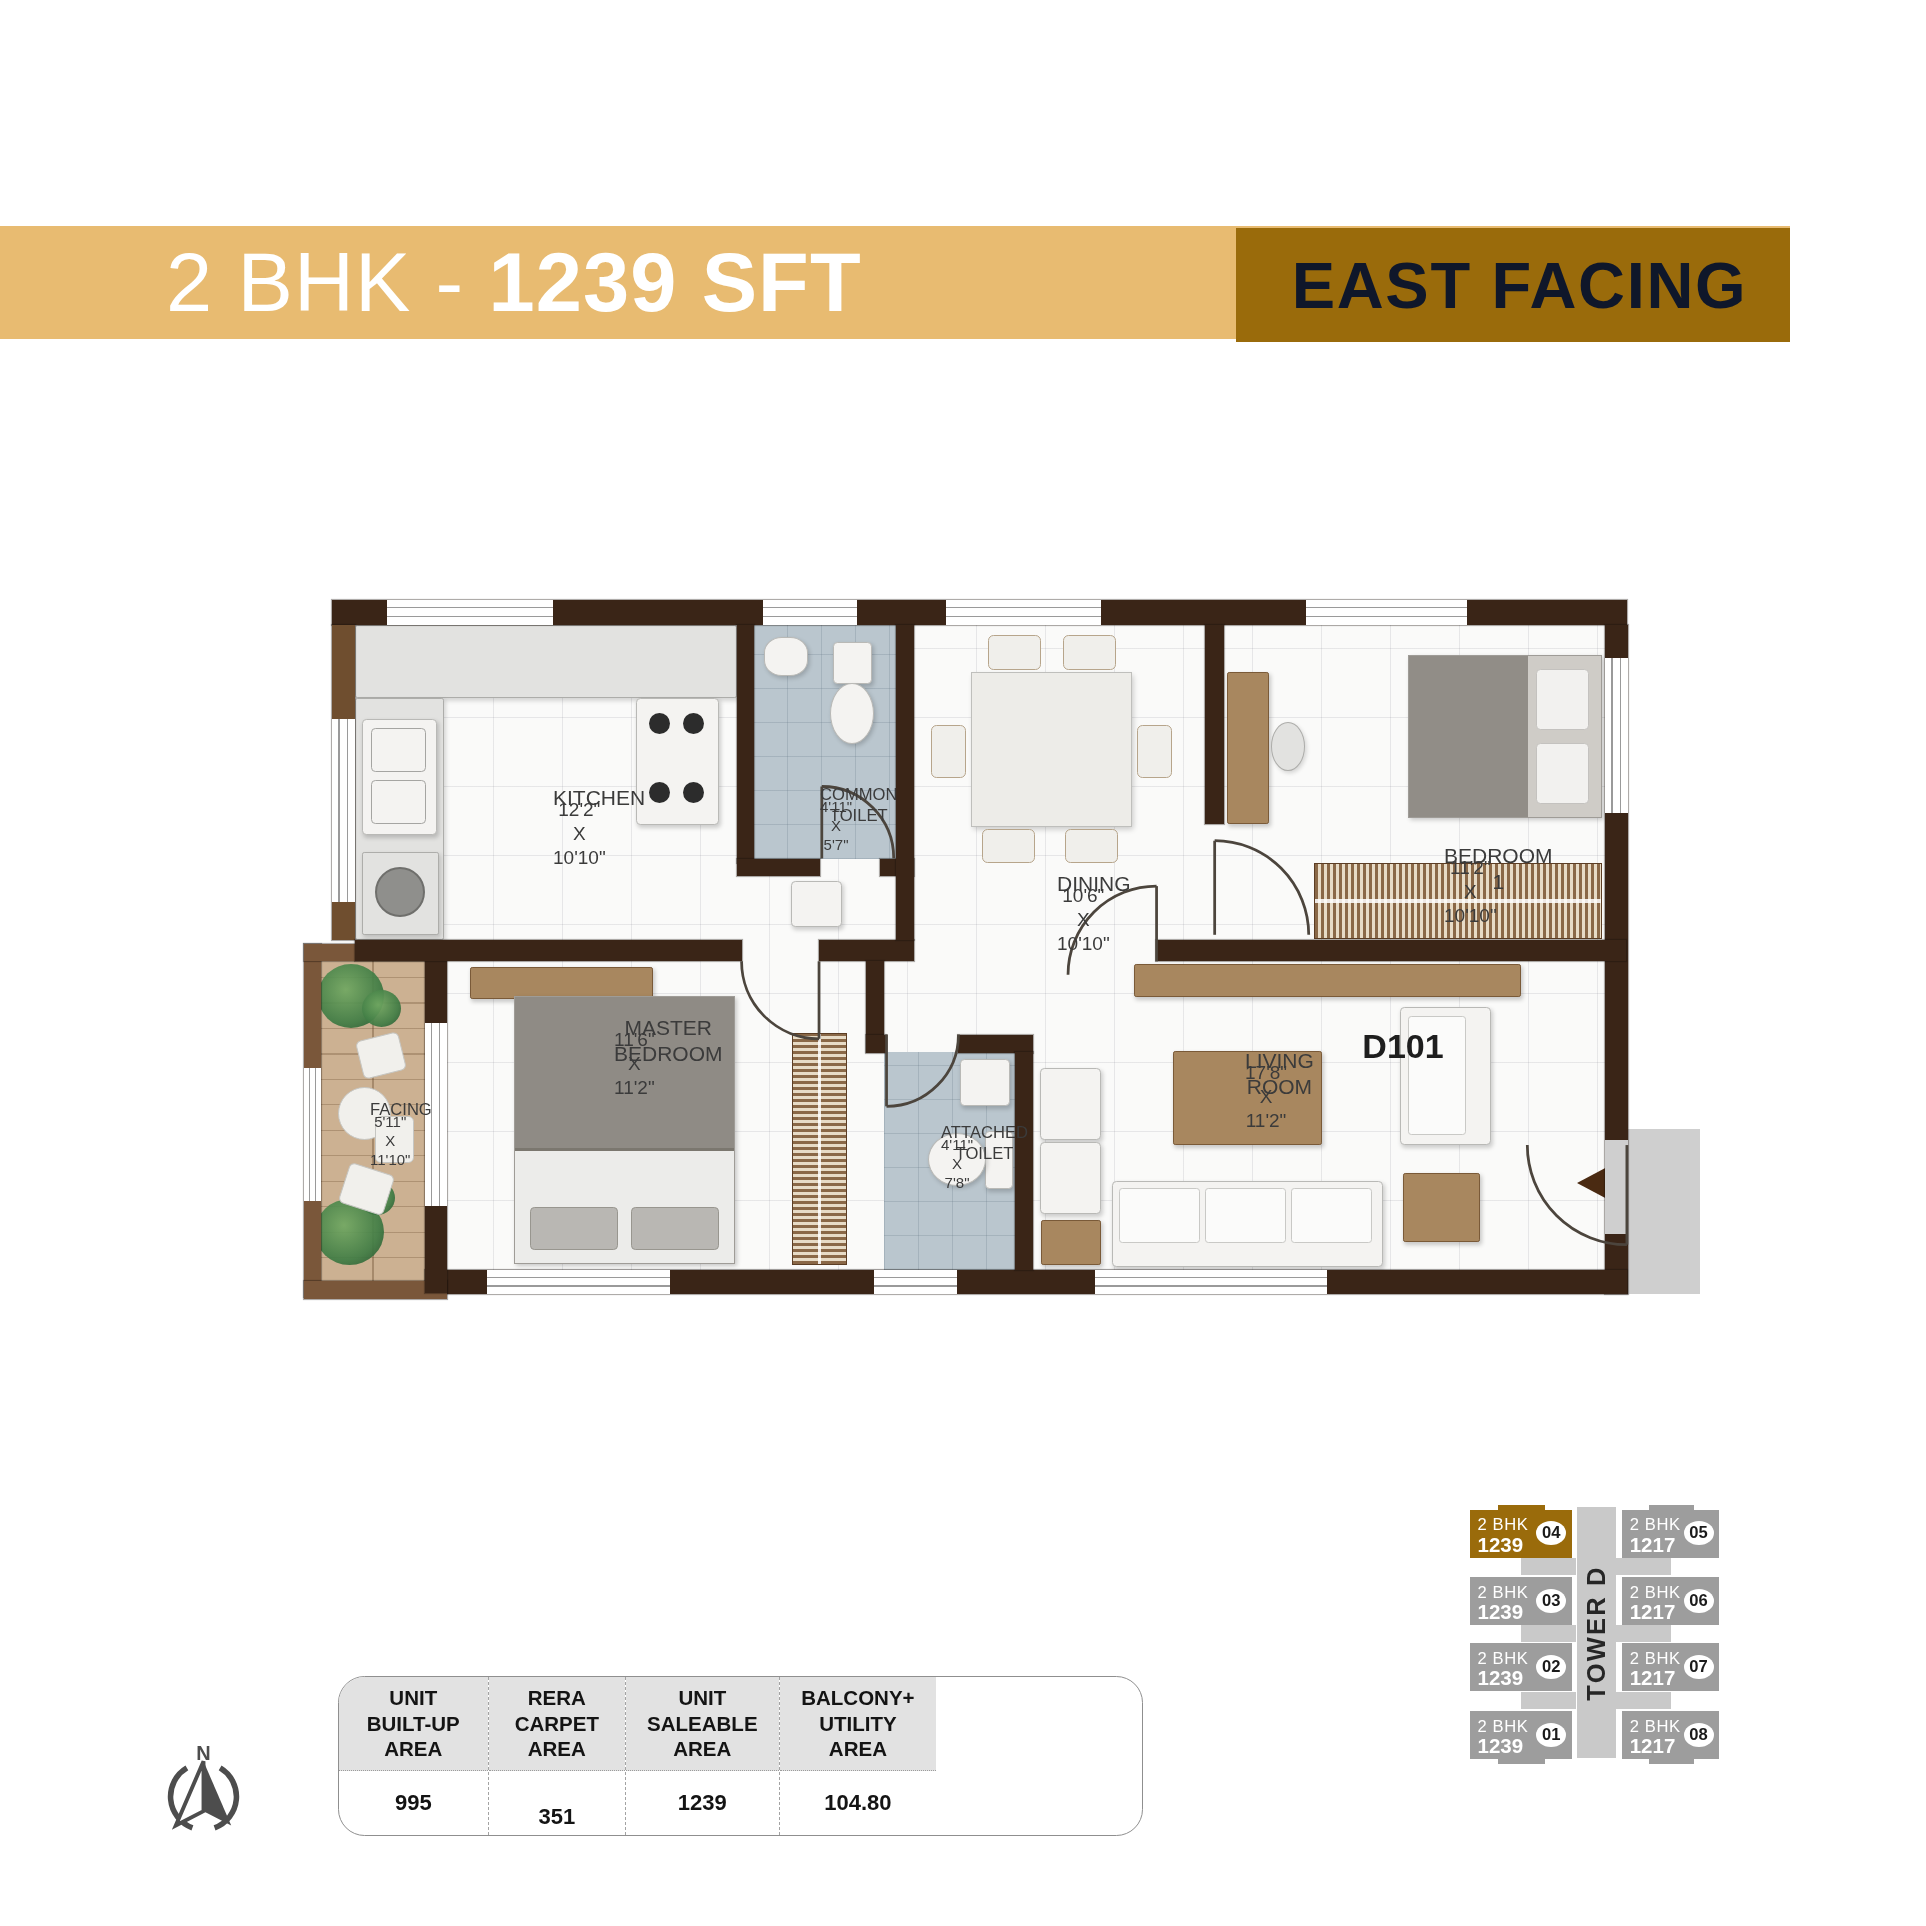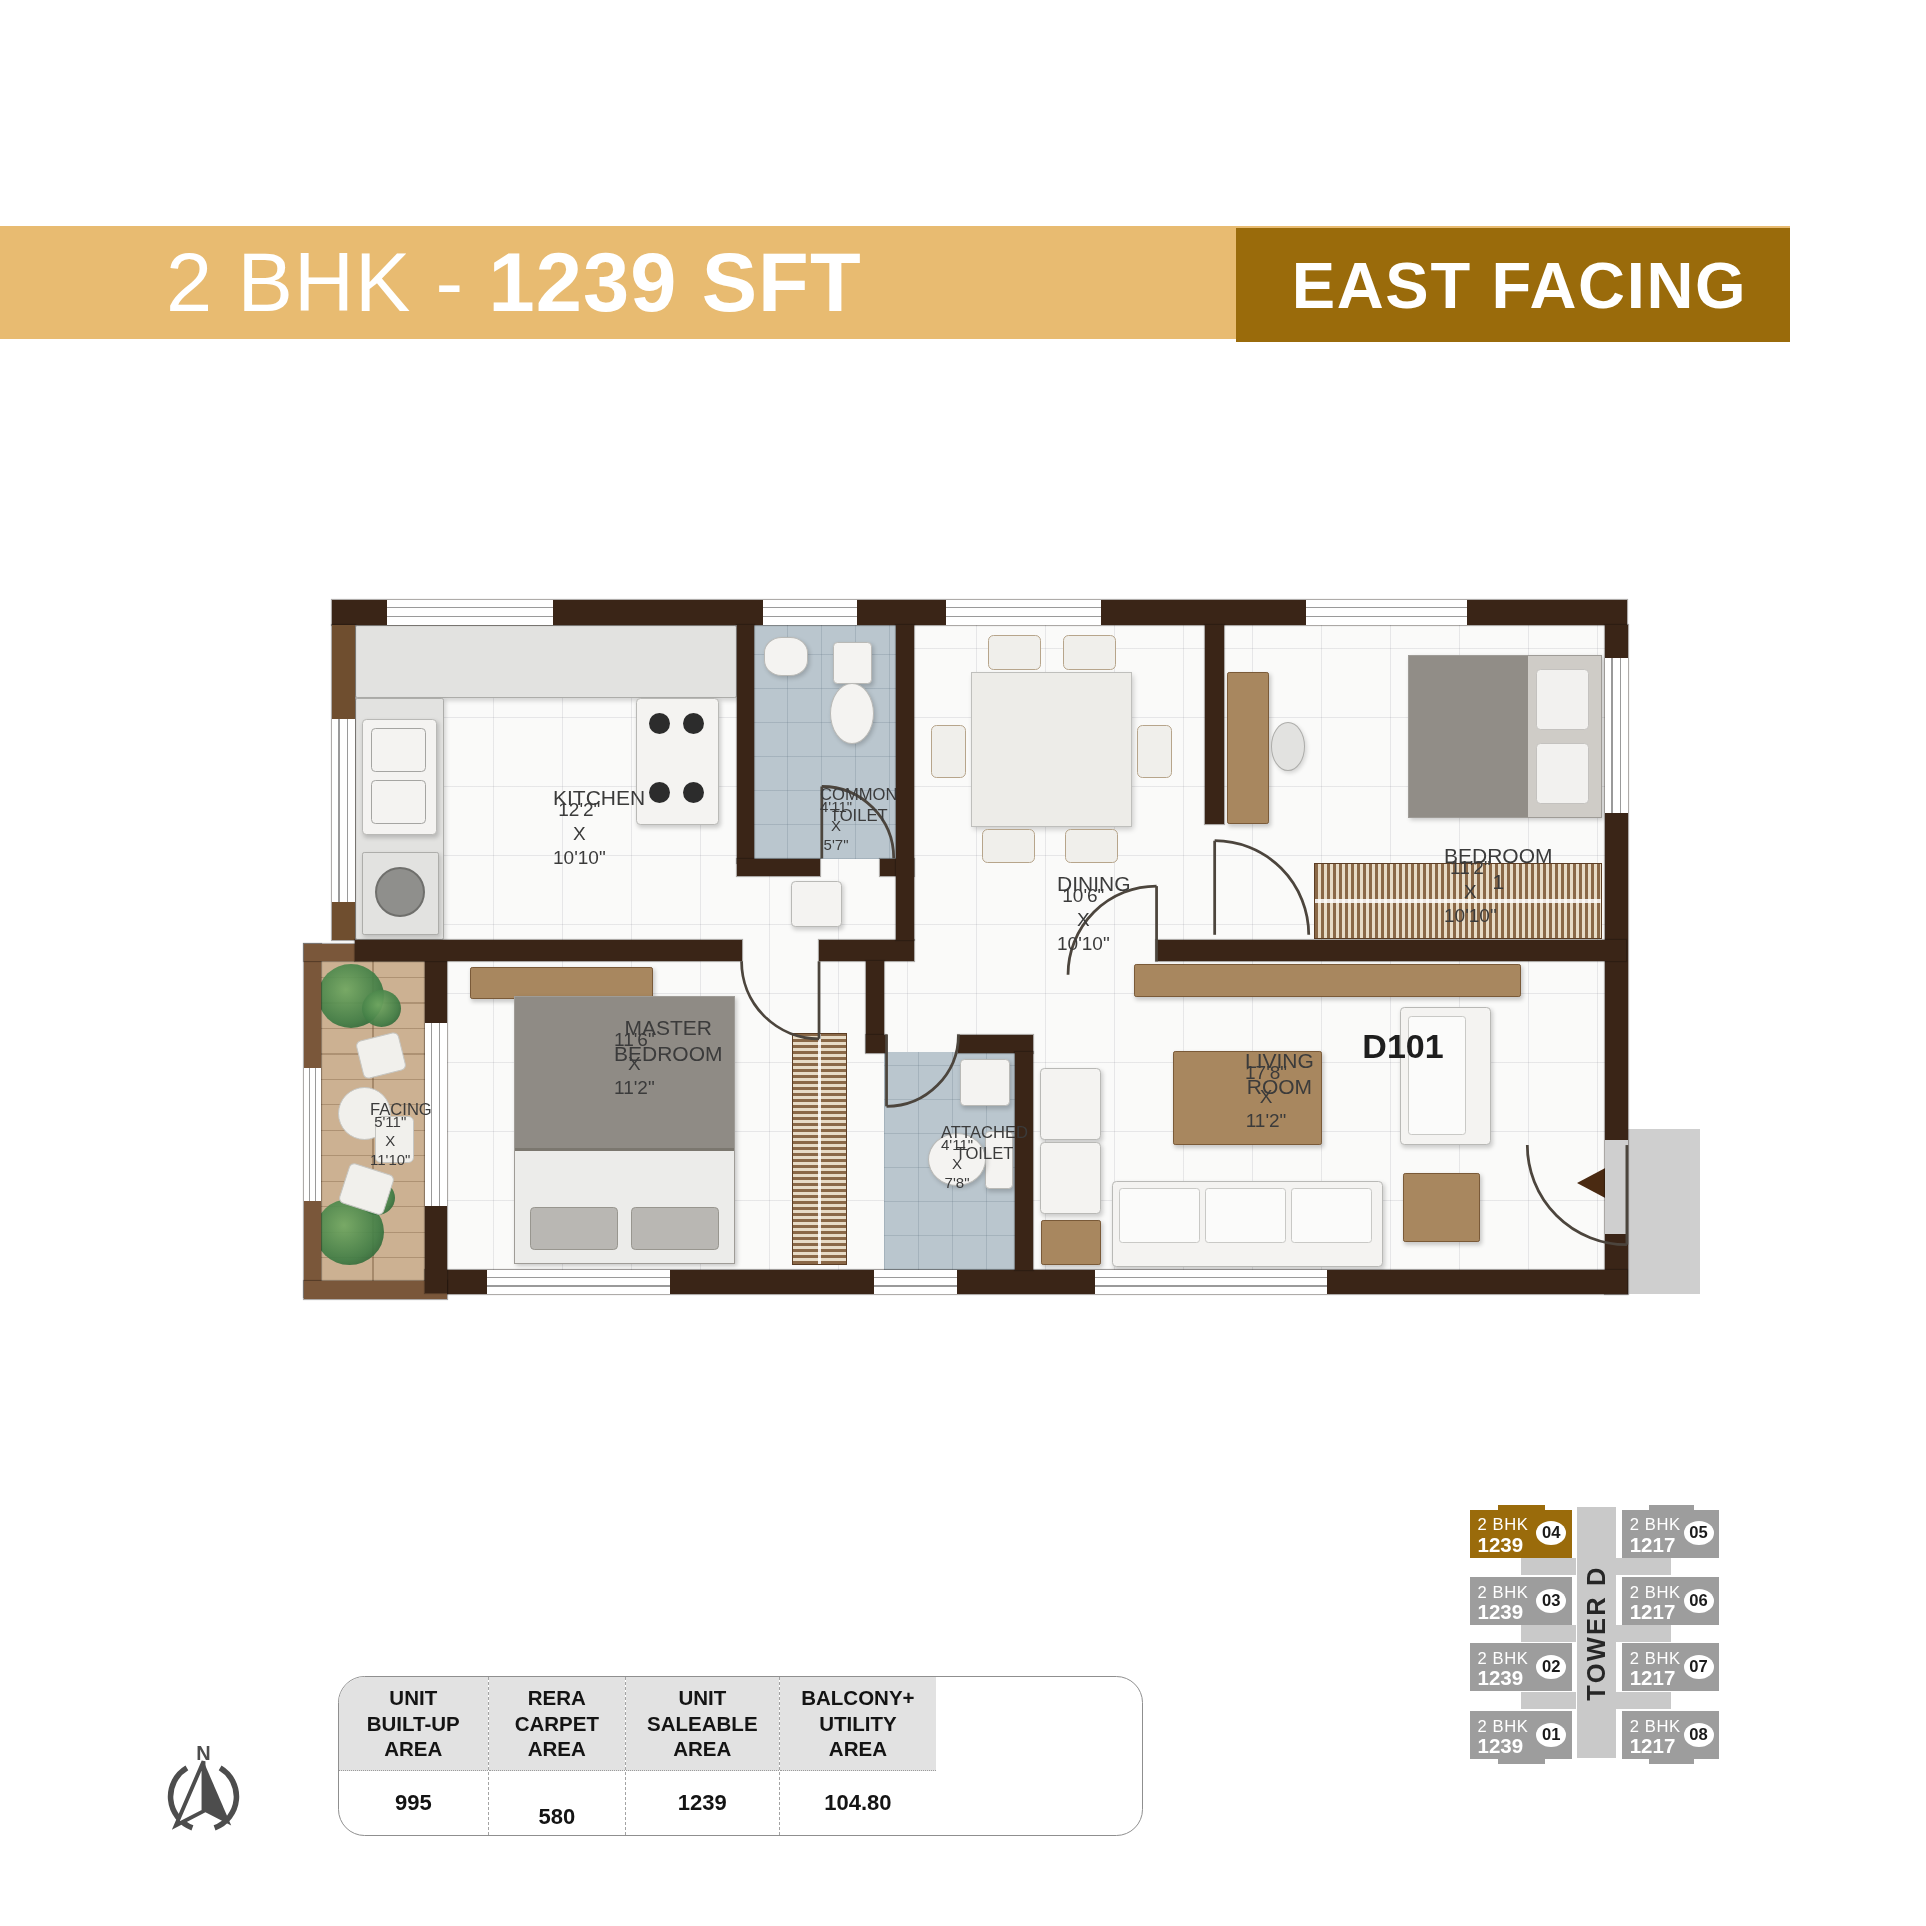--- a/index.html
+++ b/index.html
@@ -5,21 +5,21 @@
   html,body{margin:0;padding:0;background:#fff;}
   .page{position:relative;width:1790px;height:1926px;background:#ffffff;overflow:hidden;
         font-family:"Liberation Sans",sans-serif;}
   
   .band{position:absolute;left:0;top:226px;width:1926px;height:113px;background:#e8bb71;}
   .band-title{position:absolute;left:166px;top:50%;transform:translateY(-50%);
               color:#fff;font-size:83px;letter-spacing:1.1px;white-space:nowrap;}
   .band-title b{font-weight:700;}
   .facing-box{position:absolute;left:1236px;top:228px;width:567px;height:114px;background:#9a6b0b;
               display:flex;align-items:center;justify-content:center;}
-  .facing-box span{color:#ffffff;font-size:65px;font-weight:700;letter-spacing:1.7px;white-space:nowrap;}
+  .facing-box span{color:#0f172a;font-size:65px;font-weight:700;letter-spacing:1.7px;white-space:nowrap;}
   
   .plan{position:absolute;left:304px;top:553px;width:1351px;height:747px;}
   .plan *{position:absolute;box-sizing:border-box;}
   .floor{background:
       repeating-linear-gradient(0deg,rgba(110,110,125,.14) 0 1.1px,transparent 1.1px 69px),
       repeating-linear-gradient(90deg,rgba(110,110,125,.14) 0 1.1px,transparent 1.1px 69px),
       #fafaf9; z-index:1;}
   .tfloor{background:
       repeating-linear-gradient(0deg,rgba(90,110,125,.22) 0 1.1px,transparent 1.1px 34px),
       repeating-linear-gradient(90deg,rgba(90,110,125,.22) 0 1.1px,transparent 1.1px 34px),
@@ -285,21 +285,21 @@
     <div class="acol" style="width:18.5%;">
       <div class="ahead">UNIT
 BUILT-UP
 AREA</div>
       <div class="acell">995</div>
     </div>
     <div class="acol" style="width:17%;gap:28px;">
       <div class="ahead">RERA
 CARPET
 AREA</div>
-      <div class="acell">580</div>
+      <div class="acell">351</div>
     </div>
     <div class="acol" style="width:19%;">
       <div class="ahead">UNIT
 SALEABLE
 AREA</div>
       <div class="acell">1239</div>
     </div>
     <div class="acol" style="width:19.5%;">
       <div class="ahead">BALCONY+
 UTILITY

